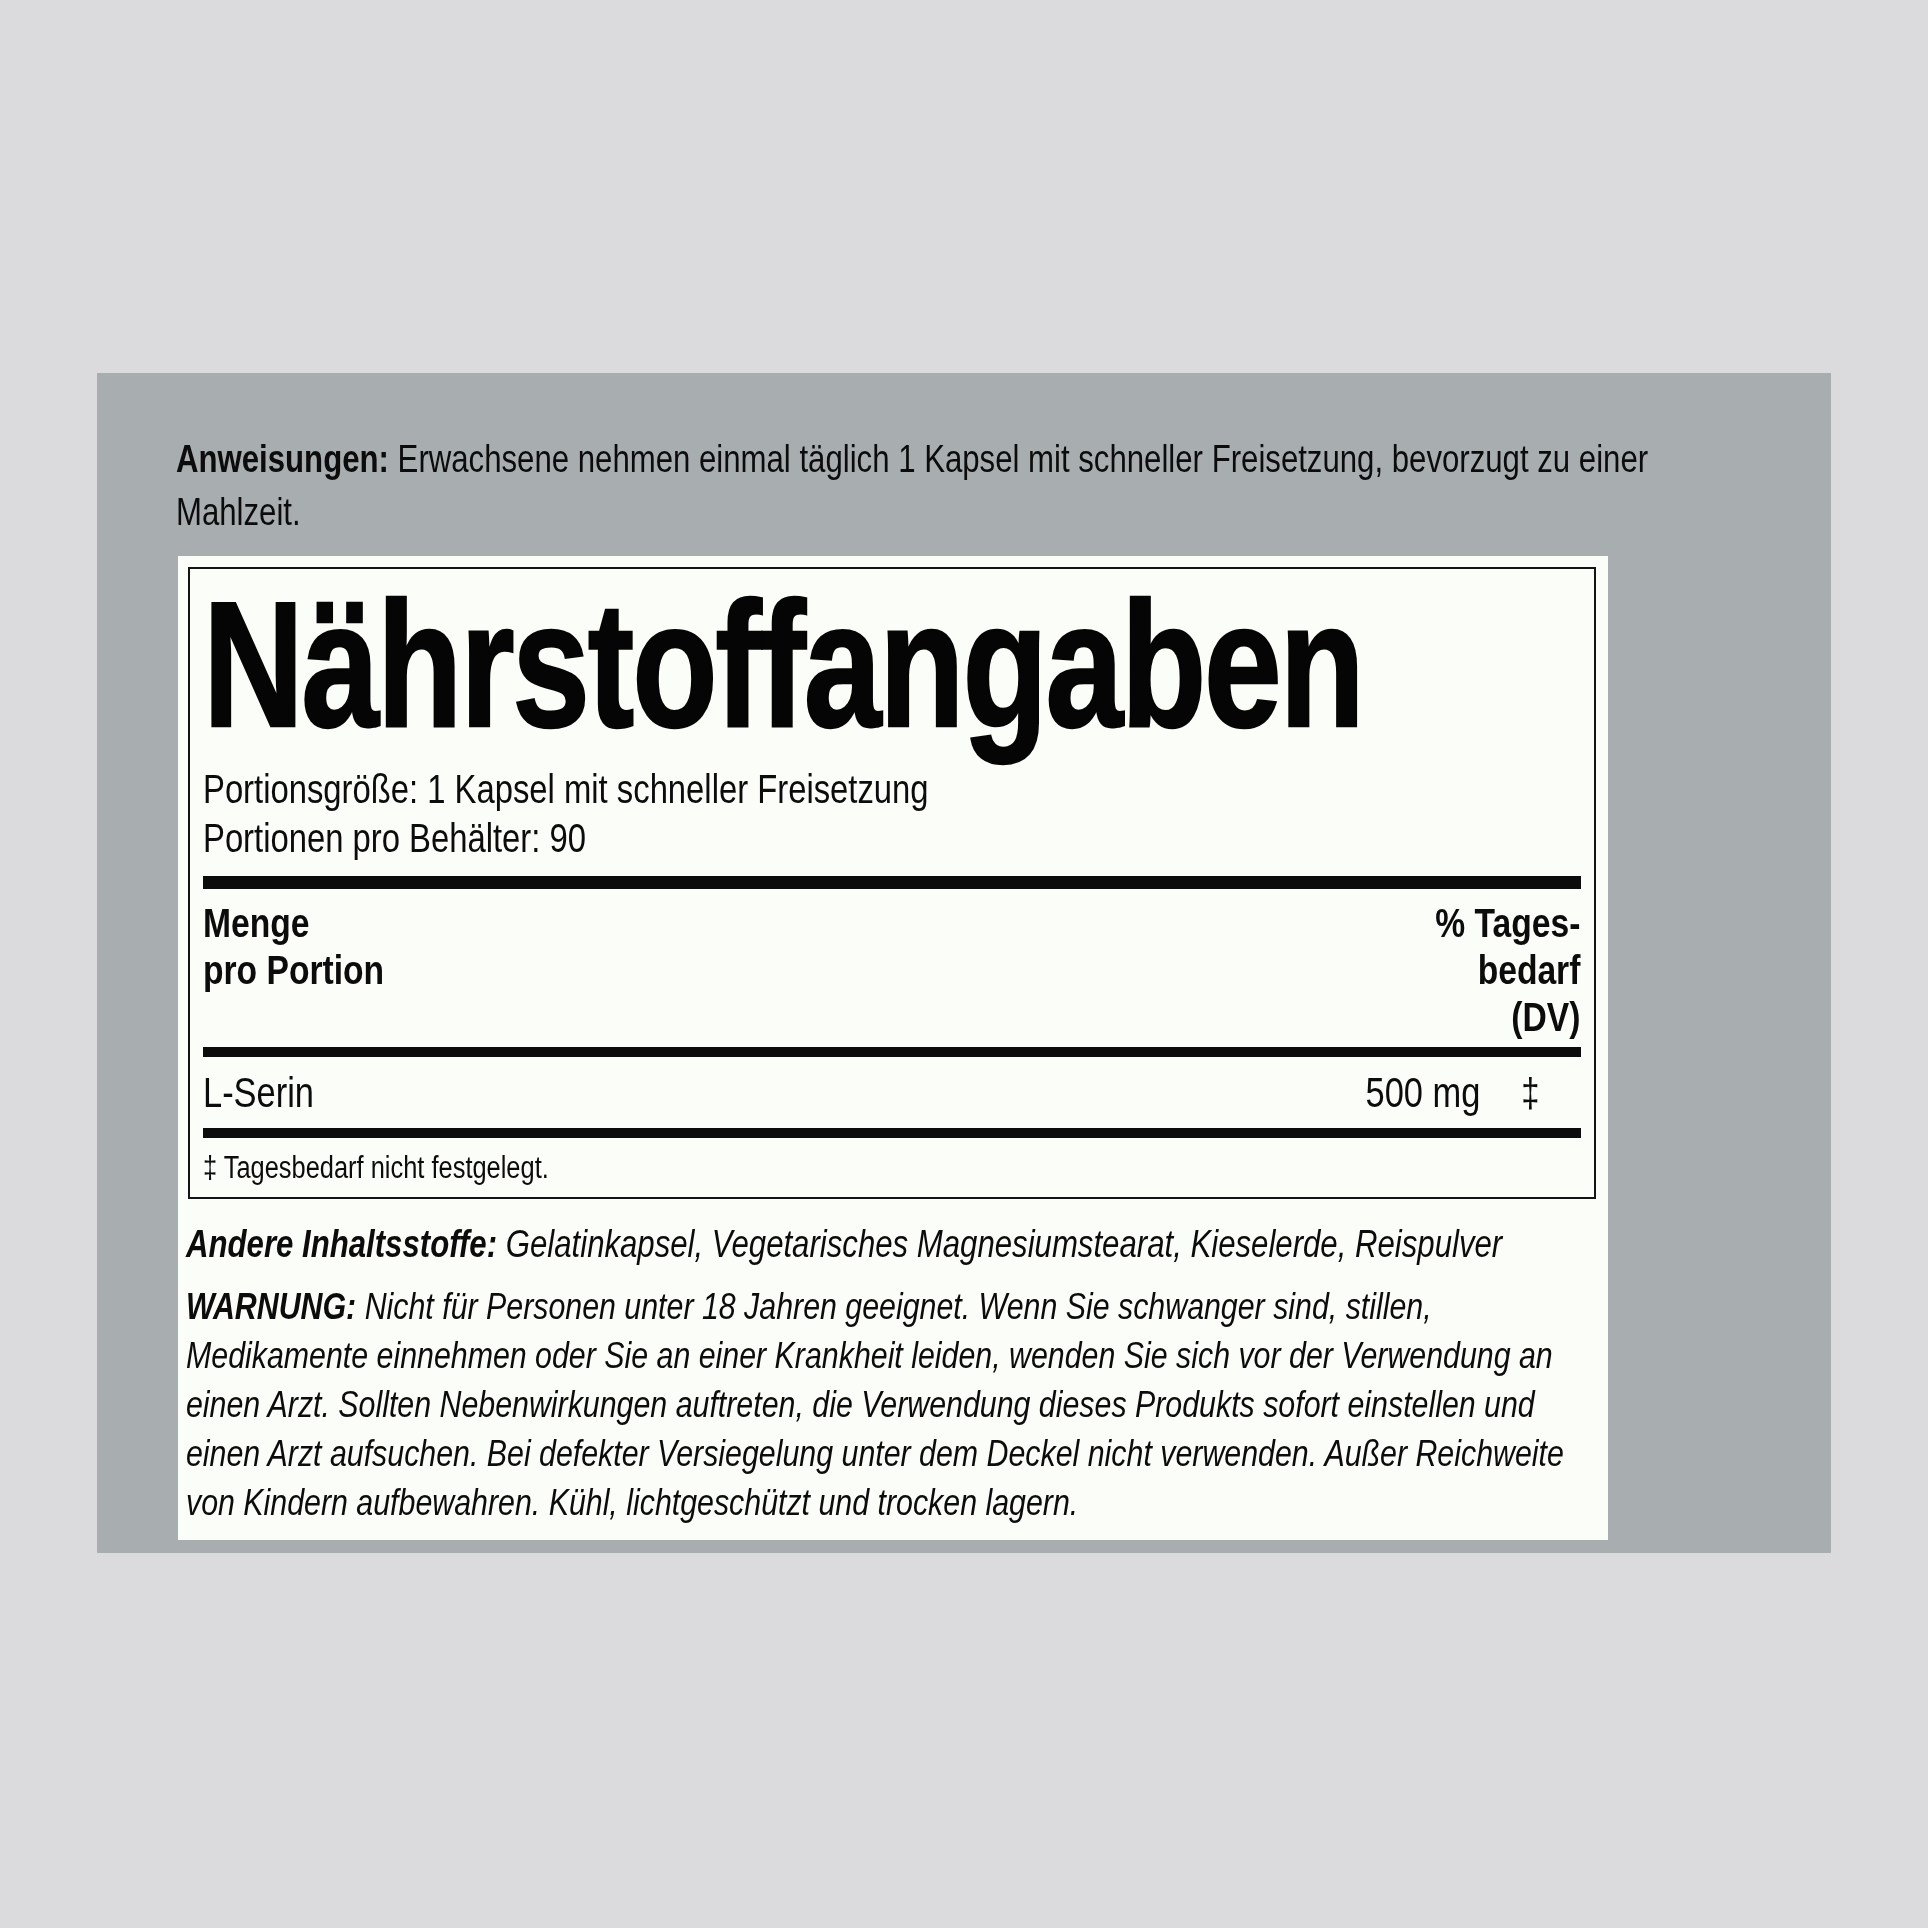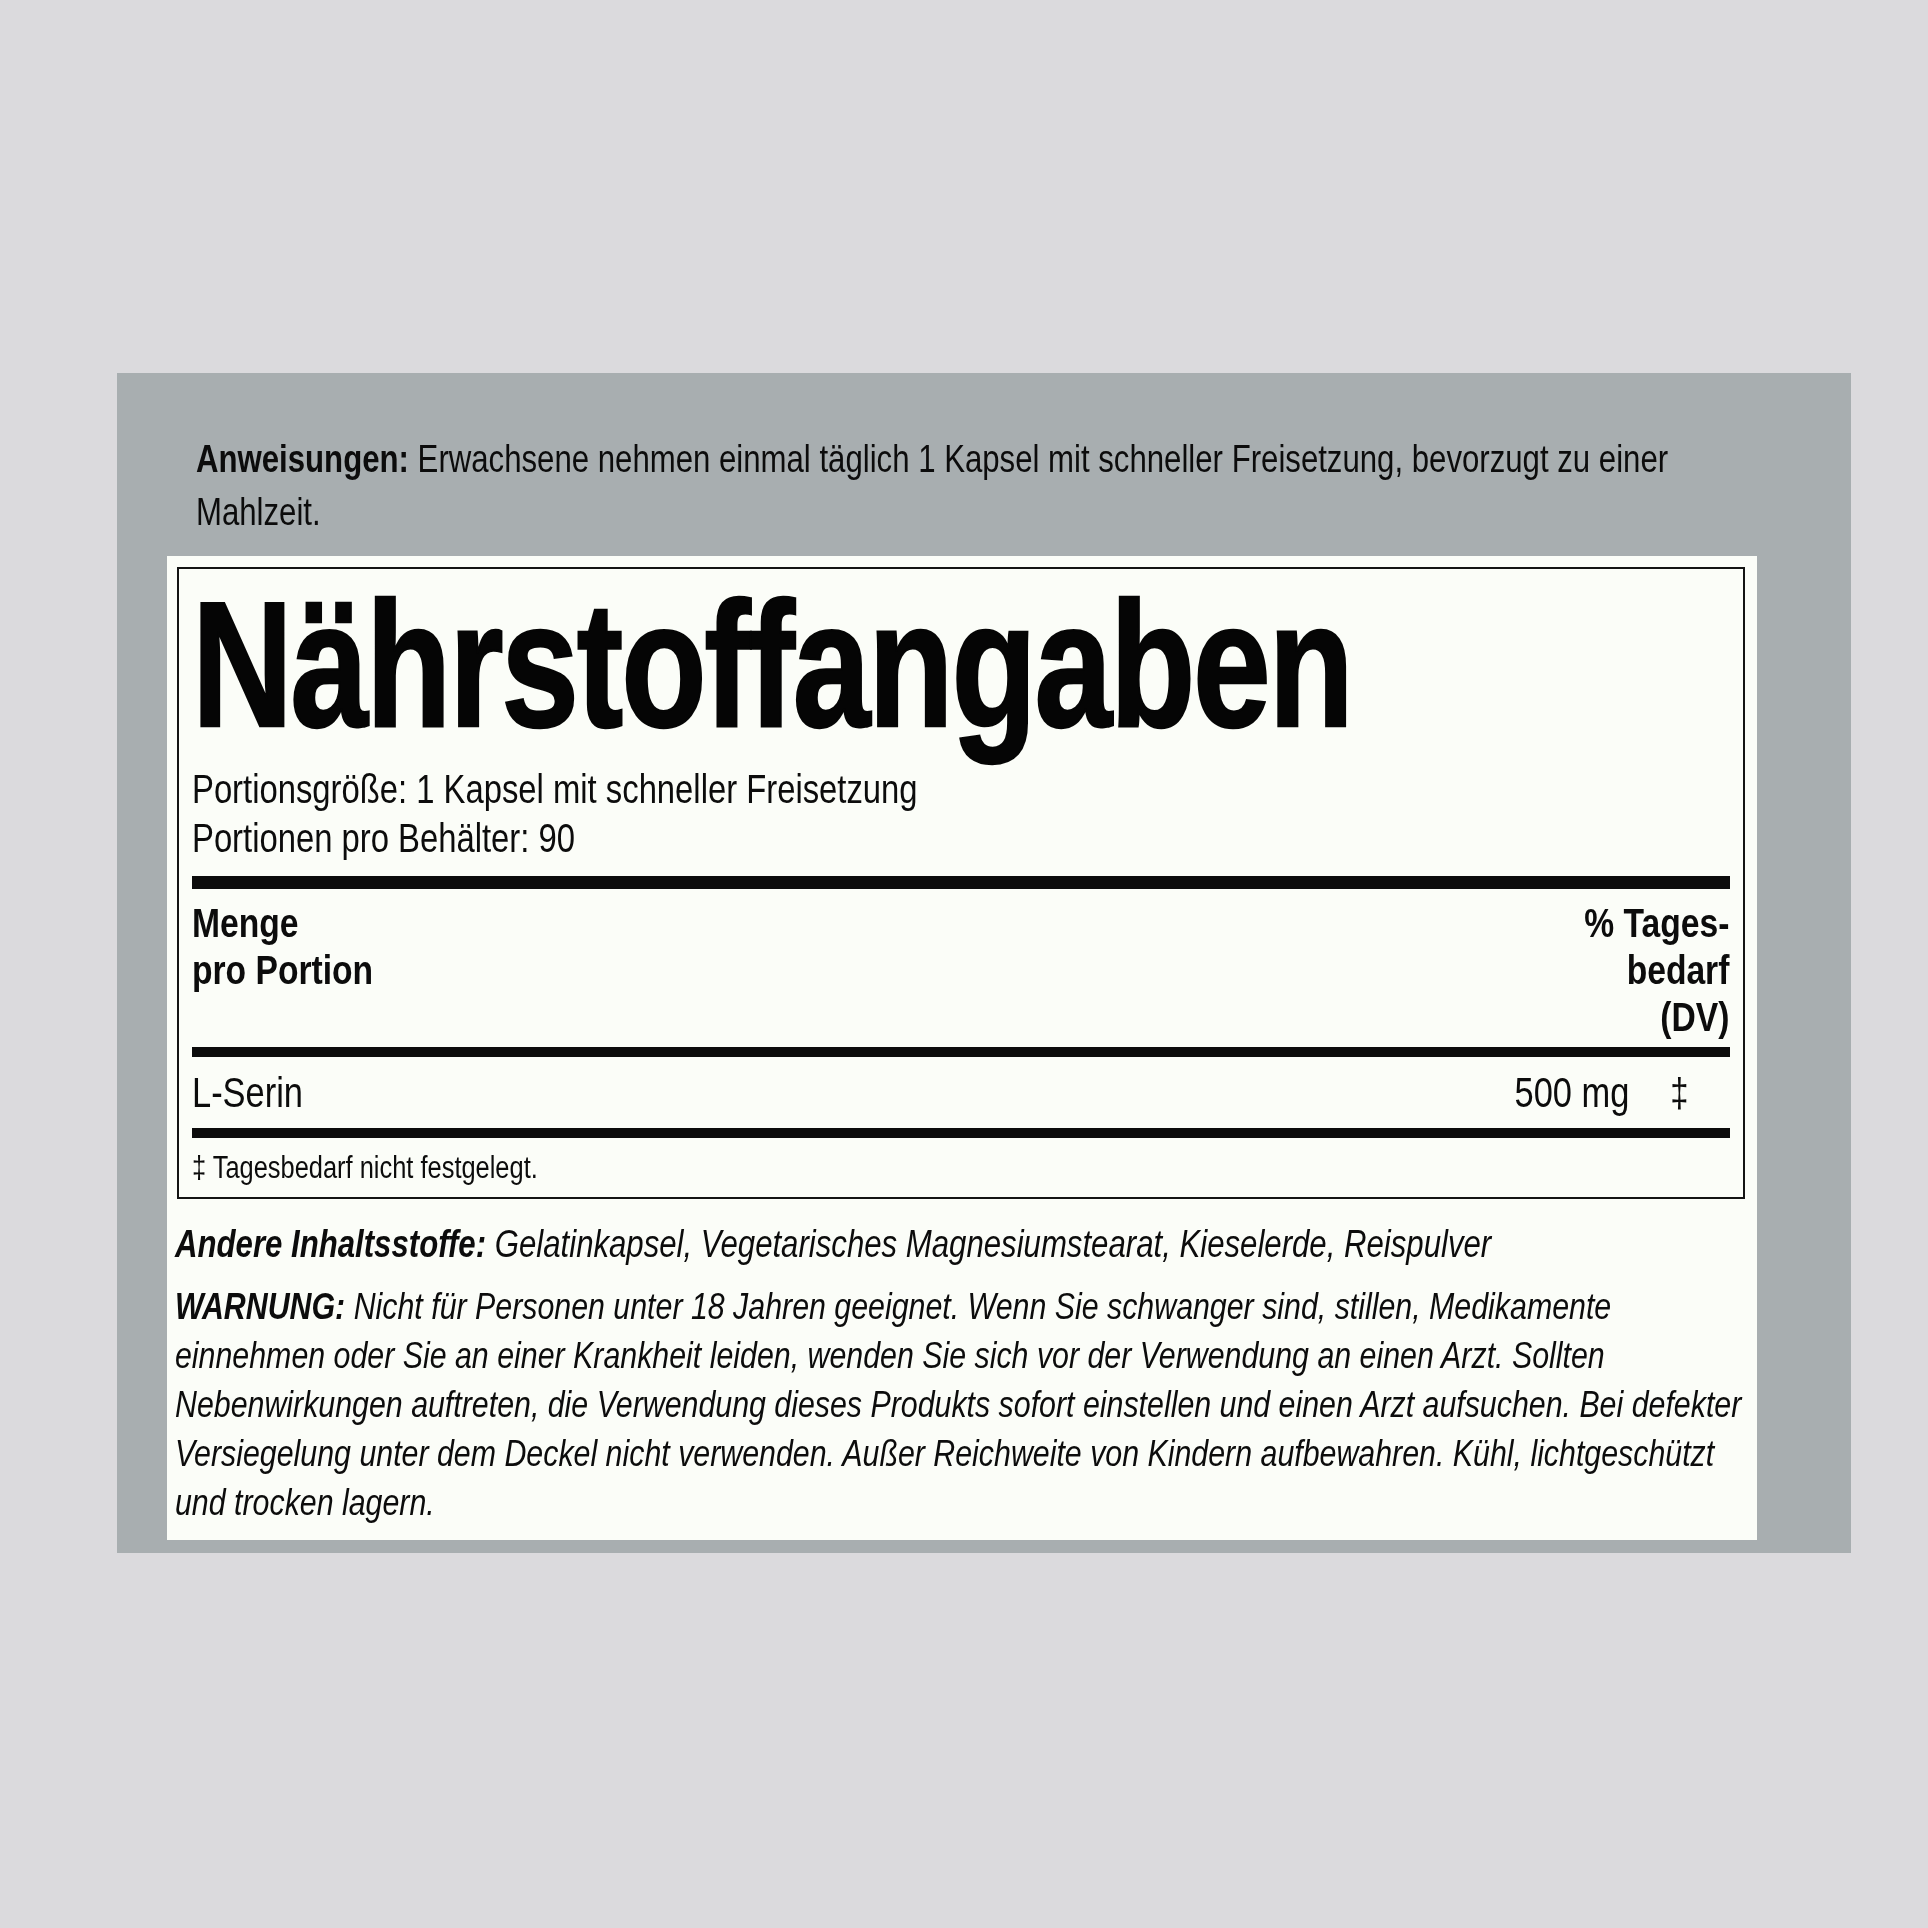--- a/index.html
+++ b/index.html
@@ -12,21 +12,20 @@
     font-family: "Liberation Sans", sans-serif;
     color: #101010;
   }
   .panel {
     position: absolute;
     left: 97px;
     top: 373px;
     width: 1734px;
     height: 1180px;
     background: #a8aeb0;
-    margin-left: 20px;
   }
   
   .cond {
     transform: scaleX(0.82);
     transform-origin: 0 0;
     width: 121.95%;
   }
   .instructions-wrap {
     position: absolute;
     left: 79px;
@@ -35,23 +34,23 @@
   }
   .instructions {
     margin: 0;
     font-size: 38px;
     line-height: 53px;
     color: #0c0c0c;
   }
   .instructions strong { font-weight: bold; }
   .label {
     position: absolute;
-    left: 50px;
+    left: 81px;
     top: 183px;
-    width: 1590px;
+    width: 1430px;
     background: #fbfdf8;
     padding-bottom: 13px;
   }
   .factsbox {
     margin: 11.3px 12.2px 0 10.4px;
     border: 2.8px solid #141414;
     padding: 5.6px 13px 11.3px 13px;
     background: #fbfdf8;
   }
   .title {

